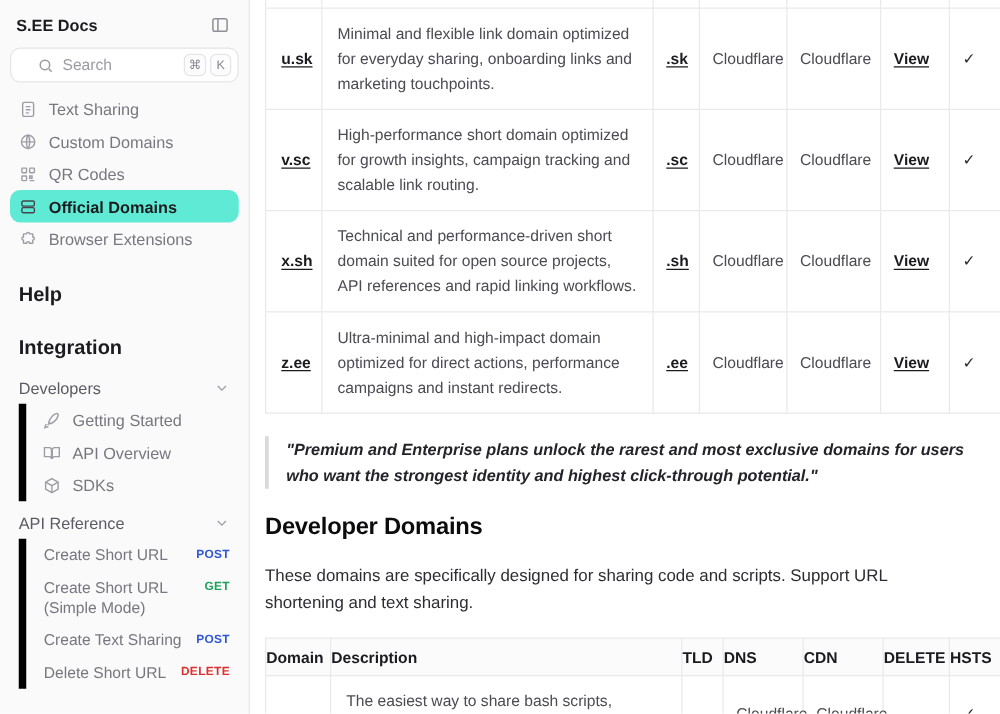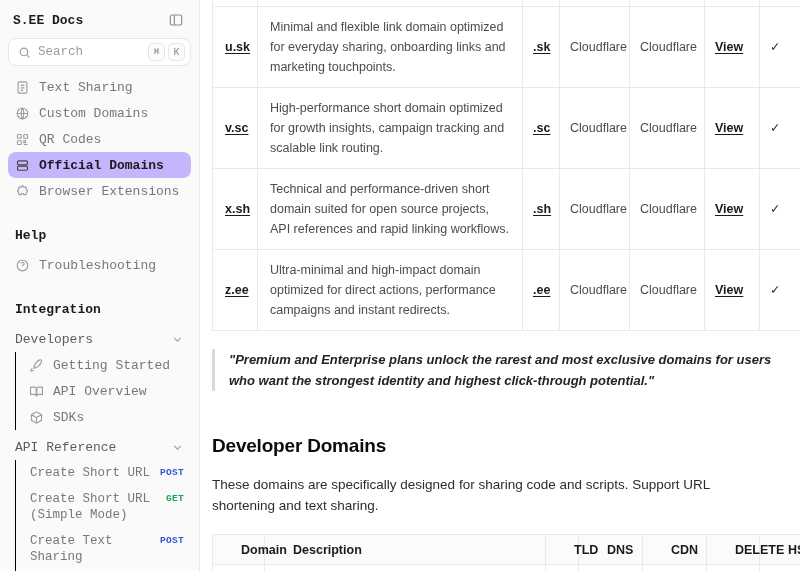--- a/index.html
+++ b/index.html
@@ -12,95 +12,94 @@
   }
   svg { display:block; }
 
   
   .sidebar {
     width: 200px; min-width: 200px; height: 571px;
     background: #fafafa;
     border-right: 1px solid #e7e7ea;
     padding: 8px 8px 0 8px;
     overflow: hidden;
-    font-family: Liberation Mono, monospace;
   }
   .side-head { display:flex; align-items:center; justify-content:space-between; padding: 2px 5px 8px 5px; }
   .side-title { font-size: 13px; font-weight: 700; color:#1b1b1f; }
   .panel-btn { width: 20px; height: 20px; color:#8f8f98; display:flex; align-items:center; justify-content:center; cursor:pointer; }
   .panel-btn svg { width: 16px; height: 16px; }
 
   .search {
     display:flex; align-items:center; gap: 7px;
     height: 28px; border: 1px solid #e5e5e9; background:#ffffff;
-    border-radius: 8px; padding: 0 5px 0 9px; color:#9b9ba3; cursor:pointer;
+    border-radius: 8px; padding: 0 5px 0 21px; color:#9b9ba3; cursor:pointer;
   }
   .search svg { width: 13px; height: 13px; flex:none; }
   .search-text { flex: 1; font-size: 12.5px; }
   .keys { display:flex; gap: 3px; }
   .key {
     min-width: 17px; height: 18px; padding: 0 3px;
     border: 1px solid #e5e5e9; border-radius: 5px; background:#fcfcfd;
     font-size: 10px; color:#85858d; display:flex; align-items:center; justify-content:center;
   }
 
   .nav { margin-top: 8px; display:flex; flex-direction:column;text-align:center; }
   .item {
     display:flex; align-items:center; gap: 9px;
     height: 26px; padding: 0 7px; border-radius: 8px;
     font-size: 13px; color:#77777f; cursor:pointer; white-space:nowrap;
   }
   .item svg { width: 15px; height: 15px; flex:none; color:#9d9da5; }
-  .item.active { background:#c4b5fd; color:#1b1b1f; font-weight: 600; }
+  .item.active { background:#5eead4; color:#1b1b1f; font-weight: 600; }
   .item.active svg { color:#44444c; }
 
-  .sec-head { font-size: 13px; font-weight: 700; color:#1b1b1f; padding: 0 7px; margin: 24px 0 9px 0; }
+  .sec-head { font-size: 16px; font-weight: 700; color:#1b1b1f; padding: 0 7px; margin: 24px 0 9px 0; }
   .sec-head.tight { }
 
   .group-head {
     display:flex; align-items:center; justify-content:space-between;
     height: 26px; padding: 0 7px; font-size: 13px; color:#5b5b63; cursor:pointer; margin-top: 4px;
   }
   .group-head svg { width: 13px; height: 13px; color:#9d9da5; }
-  .group-children { border-left: 1px solid #000000; margin-left: 7px; padding-left: 6px; display:flex; flex-direction:column; }
+  .group-children { border-left: 6px solid #000000; margin-left: 7px; padding-left: 6px; display:flex; flex-direction:column; }
 
   .api-item {
     display:flex; align-items:flex-start; justify-content:space-between; gap: 0;
     padding: 5px 7px 5px 8px; font-size: 12.5px; color:#77777f; cursor:pointer;
   }
   .api-item .api-label { flex:1; line-height: 16px; }
   .badge { font-size: 9.5px; font-weight: 700; letter-spacing: .3px; margin-top: 2px; white-space:nowrap; }
   .m-post   { color:#3056d3; }
   .m-get    { color:#1fa15a; }
   .m-delete { color:#dc3030; }
 
   
   .main { flex: 1; padding-left: 12px; overflow: hidden; }
 
   table { border-collapse: collapse; table-layout: fixed; width: 607px; font-size: 12.5px; }
   td, th { border: 1px solid #e9e9ed; vertical-align: middle; }
-  th { text-align: left; font-weight: 700; color:#1b1b1f; background:#fbfbfc; padding: 7px 28px; height: 30px; font-size: 12.5px; }
+  th { text-align: left; font-weight: 700; color:#1b1b1f; background:#fbfbfc; padding: 7px 0; height: 30px; font-size: 12.5px; }
   td { color:#4b4b53; line-height: 20px; }
   .c-dom  { padding: 0 12px; border-radius: 21px; }
   .c-desc { padding: 10px 12px; }
   .c-tld, .c-dns, .c-cdn, .c-sec, .c-hsts { padding: 0 10px; }
   .t1 { margin-top: -1px; }
   .t1 tr.datarow { height: 65px; }
   .t1 tr.stub td { height: 7px; padding:0; }
   .t2 tr.datarow { height: 51px; }
   .dlink { font-weight: 700; color:#1b1b1f; text-decoration: underline; text-underline-offset: 2px; cursor:pointer; }
   .vlink { font-weight: 700; color:#1b1b1f; text-decoration: underline; text-underline-offset: 2px; cursor:pointer; }
   .check { color:#2a2a30; }
 
   blockquote.quote {
     margin-top: 18px; border-left: 3px solid #d9d9de; padding-left: 14px;
     font-style: italic; font-weight: 600; font-size: 13px; line-height: 21px;
     color:#232329; max-width: 574px;
   }
-  h2.section-title { margin-top: 44px; font-size: 19px; font-weight: 700; color:#0c0c0f; letter-spacing: -.2px; }
+  h2.section-title { margin-top: 20px; font-size: 19px; font-weight: 700; color:#0c0c0f; letter-spacing: -.2px; }
   p.intro { margin-top: 17px; font-size: 13.5px; line-height: 21px; color:#2c2c33; max-width: 562px; }
   .t2 { margin-top: 18px; }
 </style>
 </head>
 <body>
 
 <aside class="sidebar">
   <div class="side-head">
     <span class="side-title">S.EE Docs</span>
     <span class="panel-btn">
@@ -157,28 +156,20 @@
     </div>
     <div class="item">
       <svg viewBox="0 0 24 24" fill="none" stroke="currentColor" stroke-width="1.8">
           <path d="M10 5a2 2 0 1 1 4 0h3.3c.4 0 .7.3.7.7V9a2 2 0 1 1 0 4v3.3c0 .4-.3.7-.7.7H14a2 2 0 1 0-4 0H6.7a.7.7 0 0 1-.7-.7V13a2 2 0 1 1 0-4V5.7c0-.4.3-.7.7-.7H10z"></path>
         </svg>
       <span>Browser Extensions</span>
     </div>
   </nav>
 
   <div class="sec-head">Help</div>
-  <div class="item">
-    <svg viewBox="0 0 24 24" fill="none" stroke="currentColor" stroke-width="1.8">
-        <circle cx="12" cy="12" r="8.5"></circle>
-        <path d="M9.6 9.2a2.5 2.5 0 1 1 3.6 2.3c-.8.4-1.2 1-1.2 1.8"></path>
-        <path d="M12 16.6h.01"></path>
-      </svg>
-    <span>Troubleshooting</span>
-  </div>
 
   <div class="sec-head tight">Integration</div>
 
   <div class="group-head">
     <span>Developers</span>
     <svg viewBox="0 0 24 24" fill="none" stroke="currentColor" stroke-width="2">
         <path d="M6 9l6 6 6-6"></path>
       </svg>
   </div>
   <div class="group-children">

